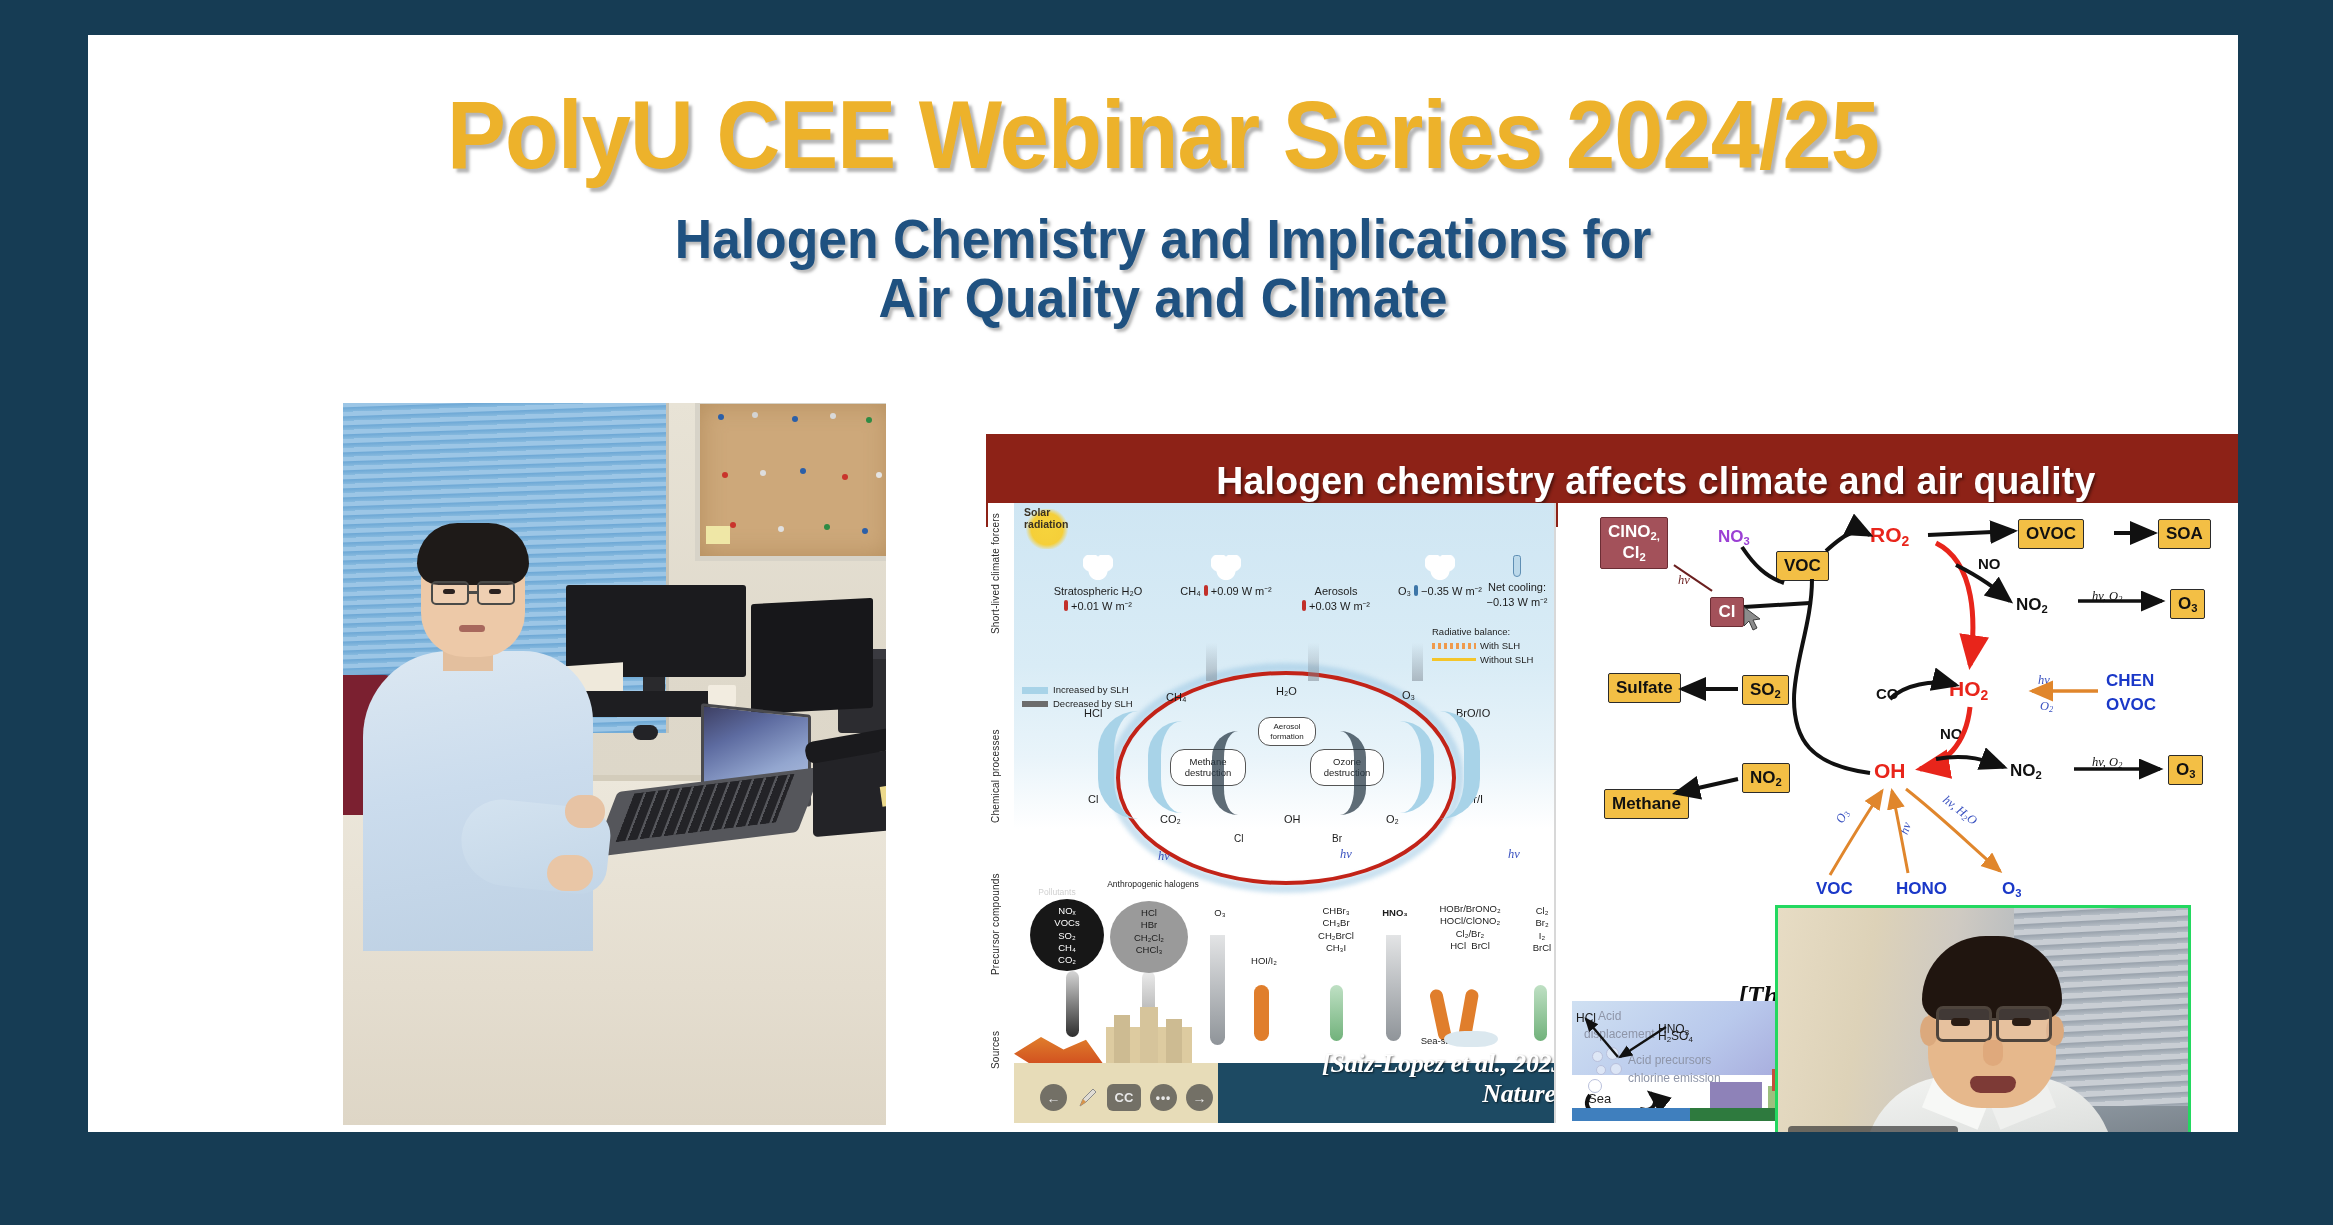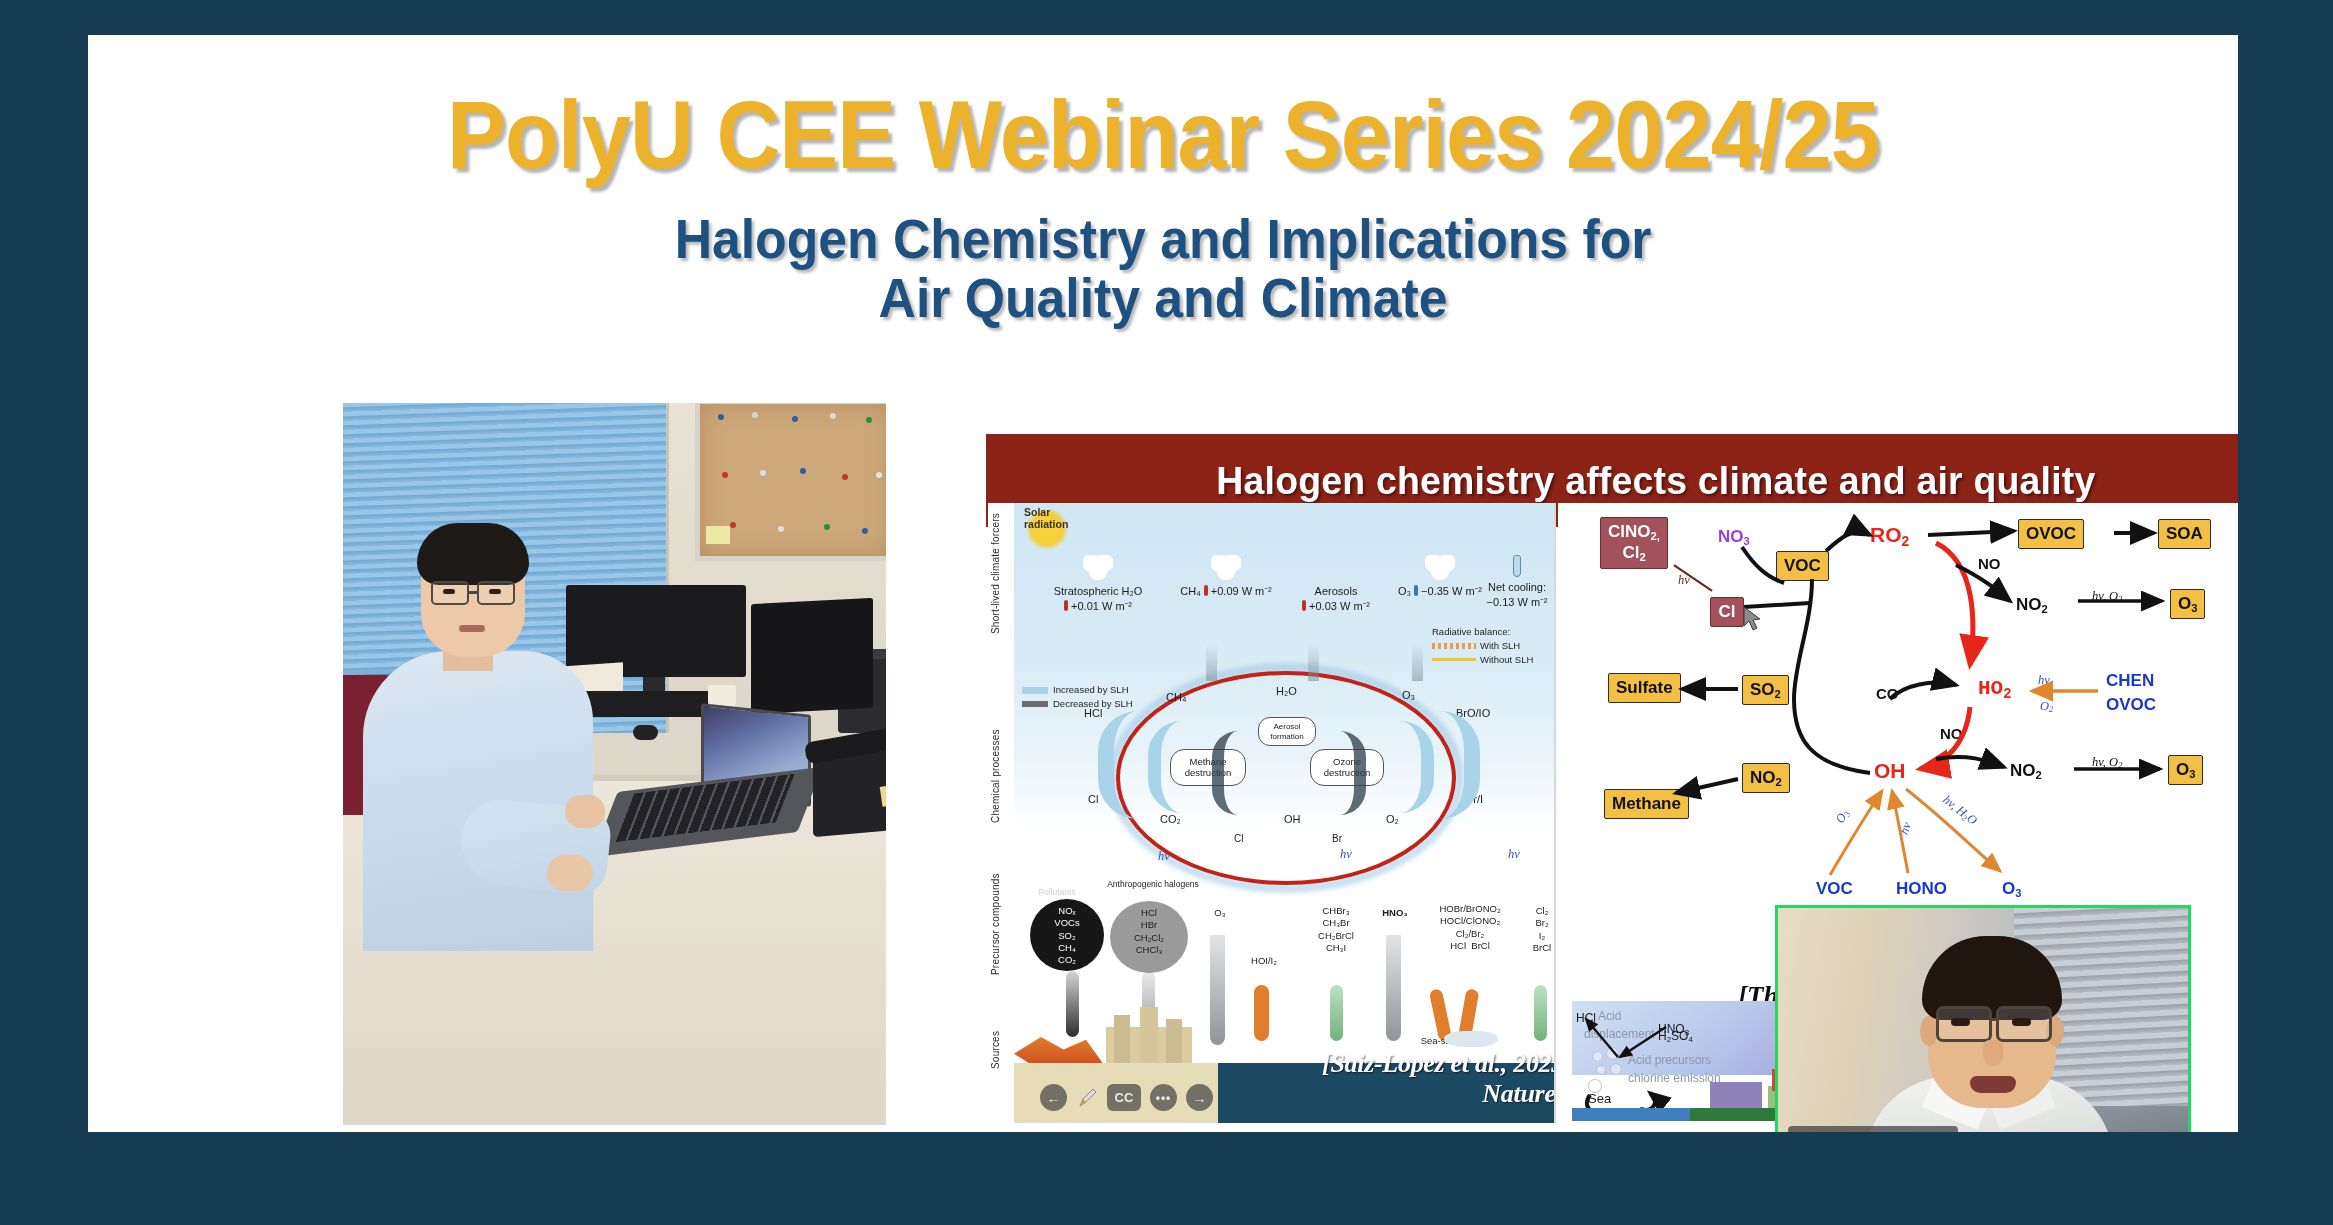--- a/index.html
+++ b/index.html
@@ -586,21 +586,21 @@
       <div class="chem-txt blk" style="left:458px;top:92px;font-size:17px;">NO<span class="sub">2</span></div>
       <div class="hv" style="left:534px;top:86px;color:#111;">hv, O<span class="sub">2</span></div>
       <div class="chem-box" style="left:612px;top:86px;">O<span class="sub">3</span></div>
 
       <div class="chem-box" style="left:50px;top:170px;">Sulfate</div>
       <div class="chem-box" style="left:184px;top:172px;">SO<span class="sub">2</span></div>
       <div class="chem-box" style="left:46px;top:286px;">Methane</div>
       <div class="chem-box" style="left:184px;top:260px;">NO<span class="sub">2</span></div>
 
       <div class="chem-txt blk" style="left:318px;top:182px;">CO</div>
-      <div class="chem-txt red" style="left:420px;top:174px;font-family:Liberation Mono, monospace;">HO<span class="sub">2</span></div>
+      <div class="chem-txt red" style="left:391px;top:174px;">HO<span class="sub">2</span></div>
       <div class="hv" style="left:480px;top:170px;">hv</div>
       <div class="hv" style="left:482px;top:196px;">O<span class="sub">2</span></div>
       <div class="chem-txt blue" style="left:548px;top:168px;">CHEN</div>
       <div class="chem-txt blue" style="left:548px;top:192px;">OVOC</div>
 
       <div class="chem-txt blk" style="left:382px;top:222px;">NO</div>
       <div class="chem-txt red" style="left:316px;top:256px;">OH</div>
       <div class="chem-txt blk" style="left:452px;top:258px;font-size:17px;">NO<span class="sub">2</span></div>
       <div class="hv" style="left:534px;top:252px;color:#111;">hv, O<span class="sub">2</span></div>
       <div class="chem-box" style="left:610px;top:252px;">O<span class="sub">3</span></div>

